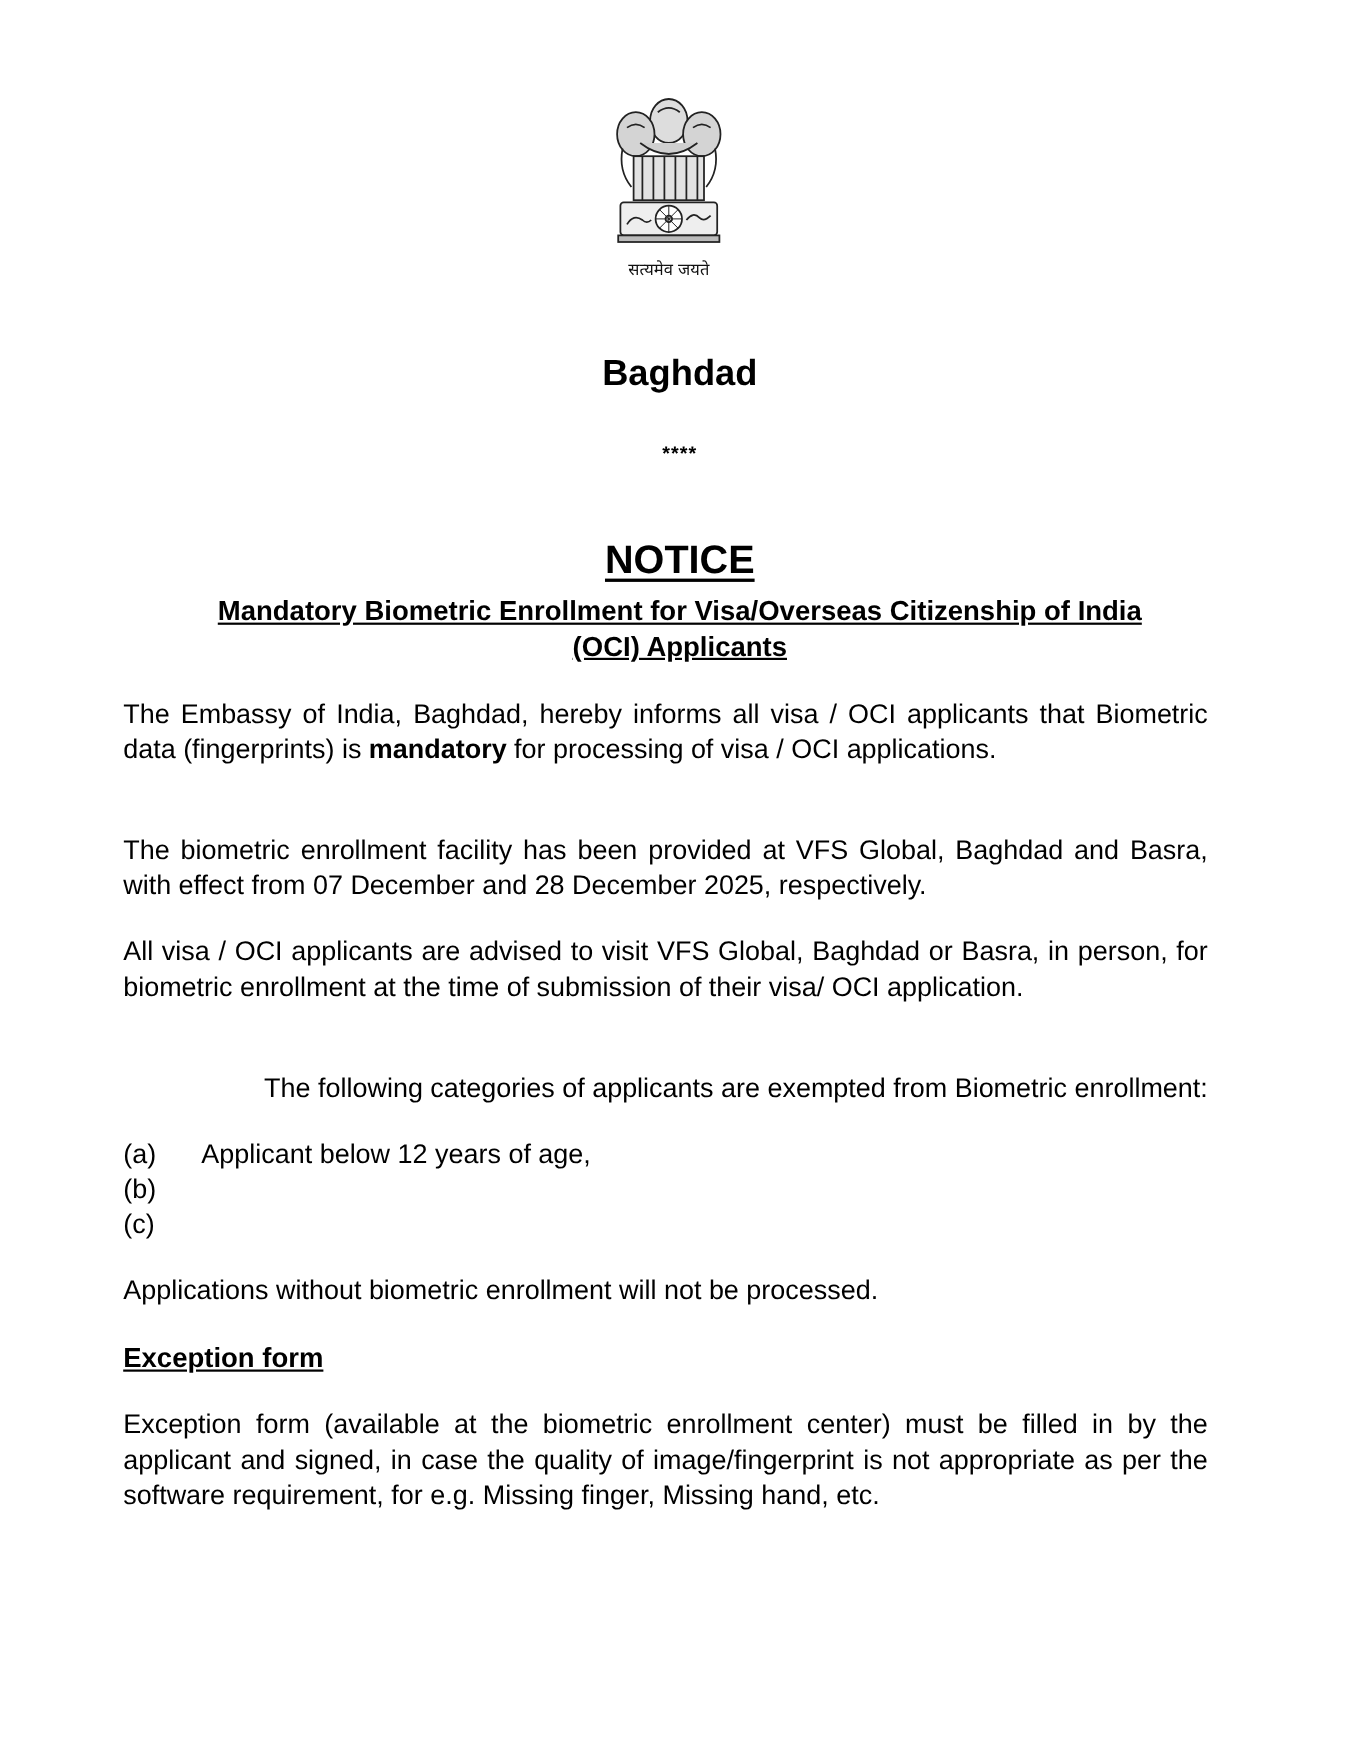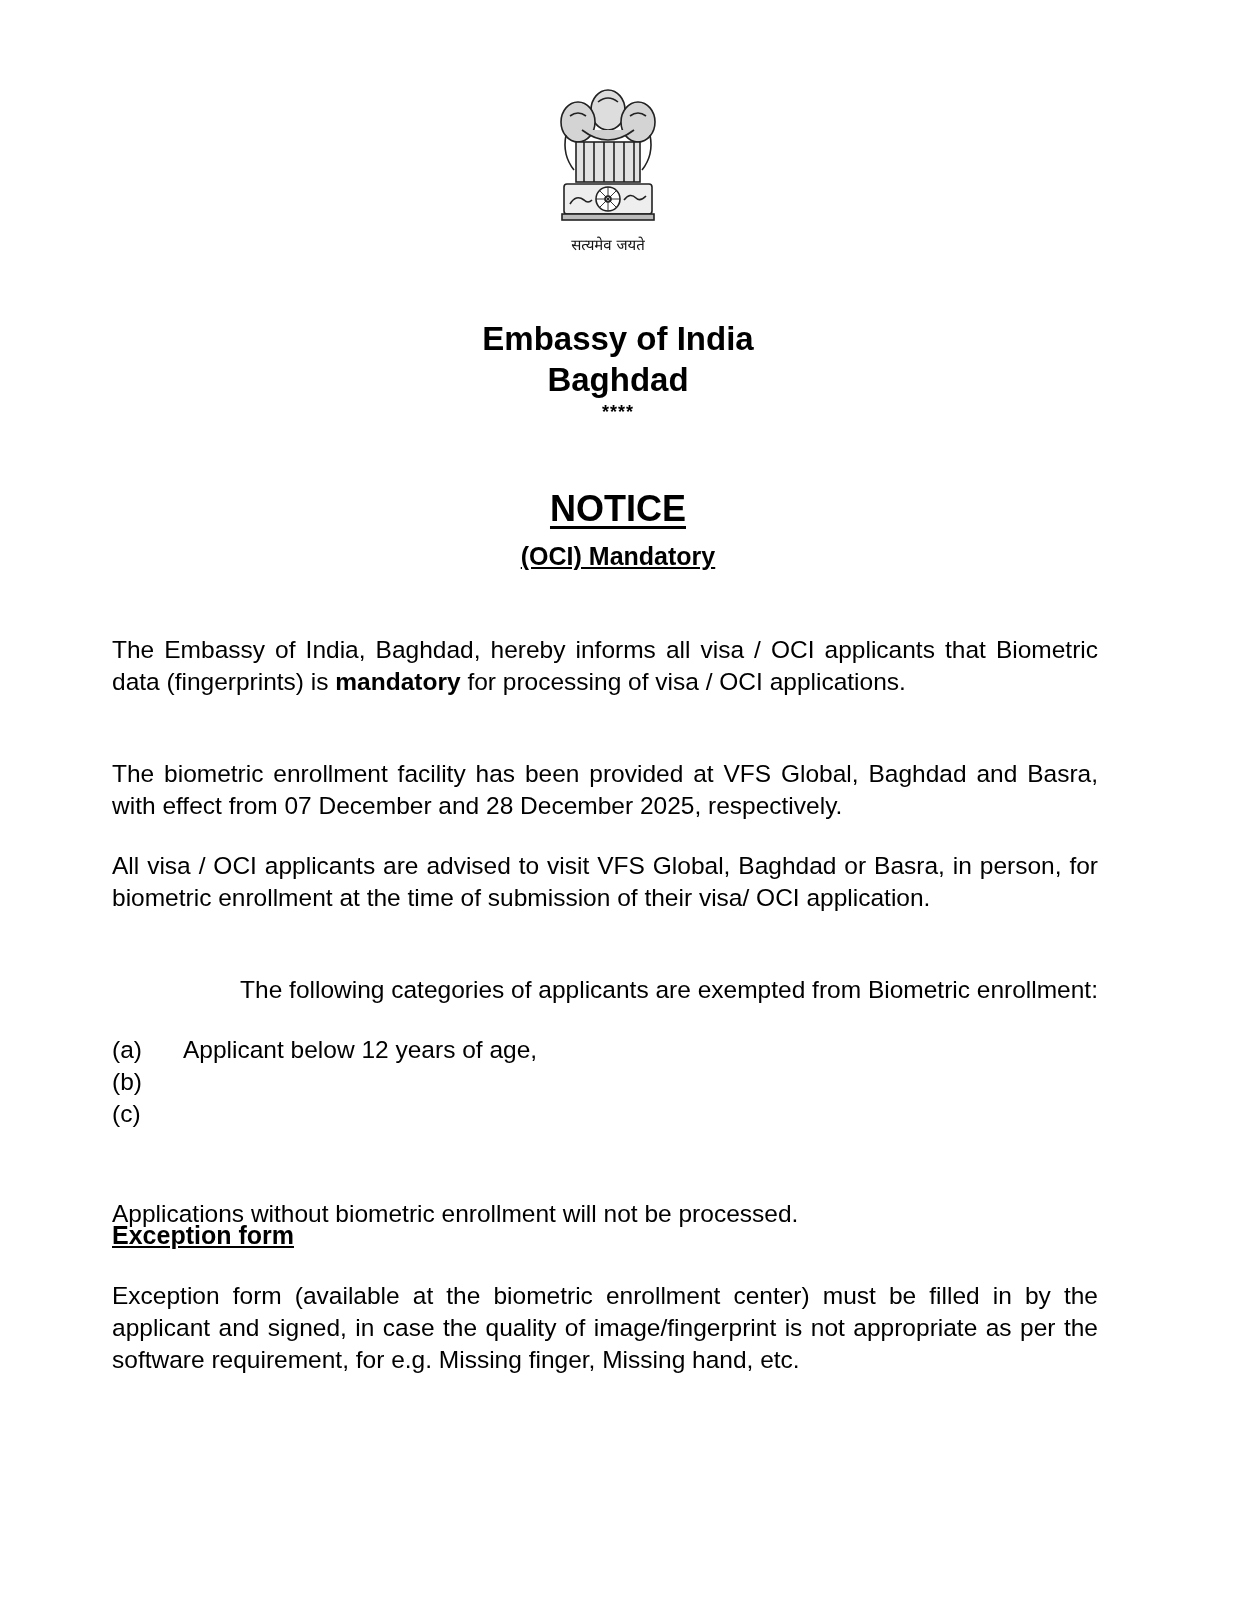--- a/index.html
+++ b/index.html
@@ -11,21 +11,21 @@
   .notice { top: 485px; font-family: Liberation Sans, sans-serif; font-size: 36px; font-weight: bold; text-decoration: underline; text-decoration-thickness: 3px; text-underline-offset: 5px; line-height: 48px; }
   .subject { top: 540px; left: 118px; width: 1000px; font-size: 25px; font-weight: bold; text-decoration: underline; line-height: 32px; }
   .para { position: absolute; left: 112px; width: 986px; font-size: 24.5px; line-height: 32px; text-align: justify; }
   .p1 { top: 634px; }
   .p2 { top: 758px; }
   .p3 { top: 850px; }
   .p4 { top: 974px; text-align: right; }
   .list { position: absolute; left: 112px; top: 1034px; font-size: 24.5px; line-height: 32px; }
   .list-item { display: flex; }
   .list-marker { width: 71px; }
-  .p5 { top: 1158px; text-align: left; margin-top: 40px; }
+  .p5 { top: 1158px; text-align: left; }
   .exc-heading { position: absolute; left: 112px; top: 1219px; font-size: 25px; font-weight: bold; text-decoration: underline; line-height: 32px; }
   .p6 { top: 1280px; }
   b { font-weight: bold; }
 </style>
 </head>
 <body>
 
 <div class="emblem">
   <svg width="112" height="180" viewBox="0 0 112 180" xmlns="http://www.w3.org/2000/svg">
 
@@ -49,29 +49,29 @@
       <path d="M56 107 v24 M44 119 h24 M47.5 110.5 l17 17 M64.5 110.5 l-17 17" stroke-width="0.9"></path>
       <path d="M18 124 q6 -10 14 -4 q4 4 8 0"></path>
       <path d="M72 120 q6 -8 12 -2 q4 4 10 -2"></path>
       <rect x="10" y="134" width="92" height="6" fill="#bbb"></rect>
     </g>
     <text x="56" y="170" text-anchor="middle" font-family="DejaVu Sans, sans-serif" font-size="15" fill="#111">सत्यमेव जयते</text>
   </svg>
 </div>
 
 <div class="header-block org">
-  <div>Embassy of India</div>
   <div>Baghdad</div>
 </div>
 <div class="header-block stars">****</div>
 
 <div class="header-block notice"><span>NOTICE</span></div>
 
 <div class="header-block subject" style="left:118px;width:1000px;">
-  <div>(OCI) Mandatory</div>
+  <div>Mandatory Biometric Enrollment for Visa/Overseas Citizenship of India</div>
+  <div>(OCI) Applicants</div>
 </div>
 
 <div class="para p1"><span>The Embassy of India, Baghdad, hereby informs all visa / OCI applicants that Biometric data (fingerprints) is </span><b>mandatory</b><span> for processing of visa / OCI applications.</span></div>
 
 <div class="para p2">The biometric enrollment facility has been provided at VFS Global, Baghdad and Basra, with effect from 07 December and 28 December 2025, respectively.</div>
 
 <div class="para p3">All visa / OCI applicants are advised to visit VFS Global, Baghdad or Basra, in person, for biometric enrollment at the time of submission of their visa/ OCI application.</div>
 
 <div class="para p4">The following categories of applicants are exempted from Biometric enrollment:</div>
 

